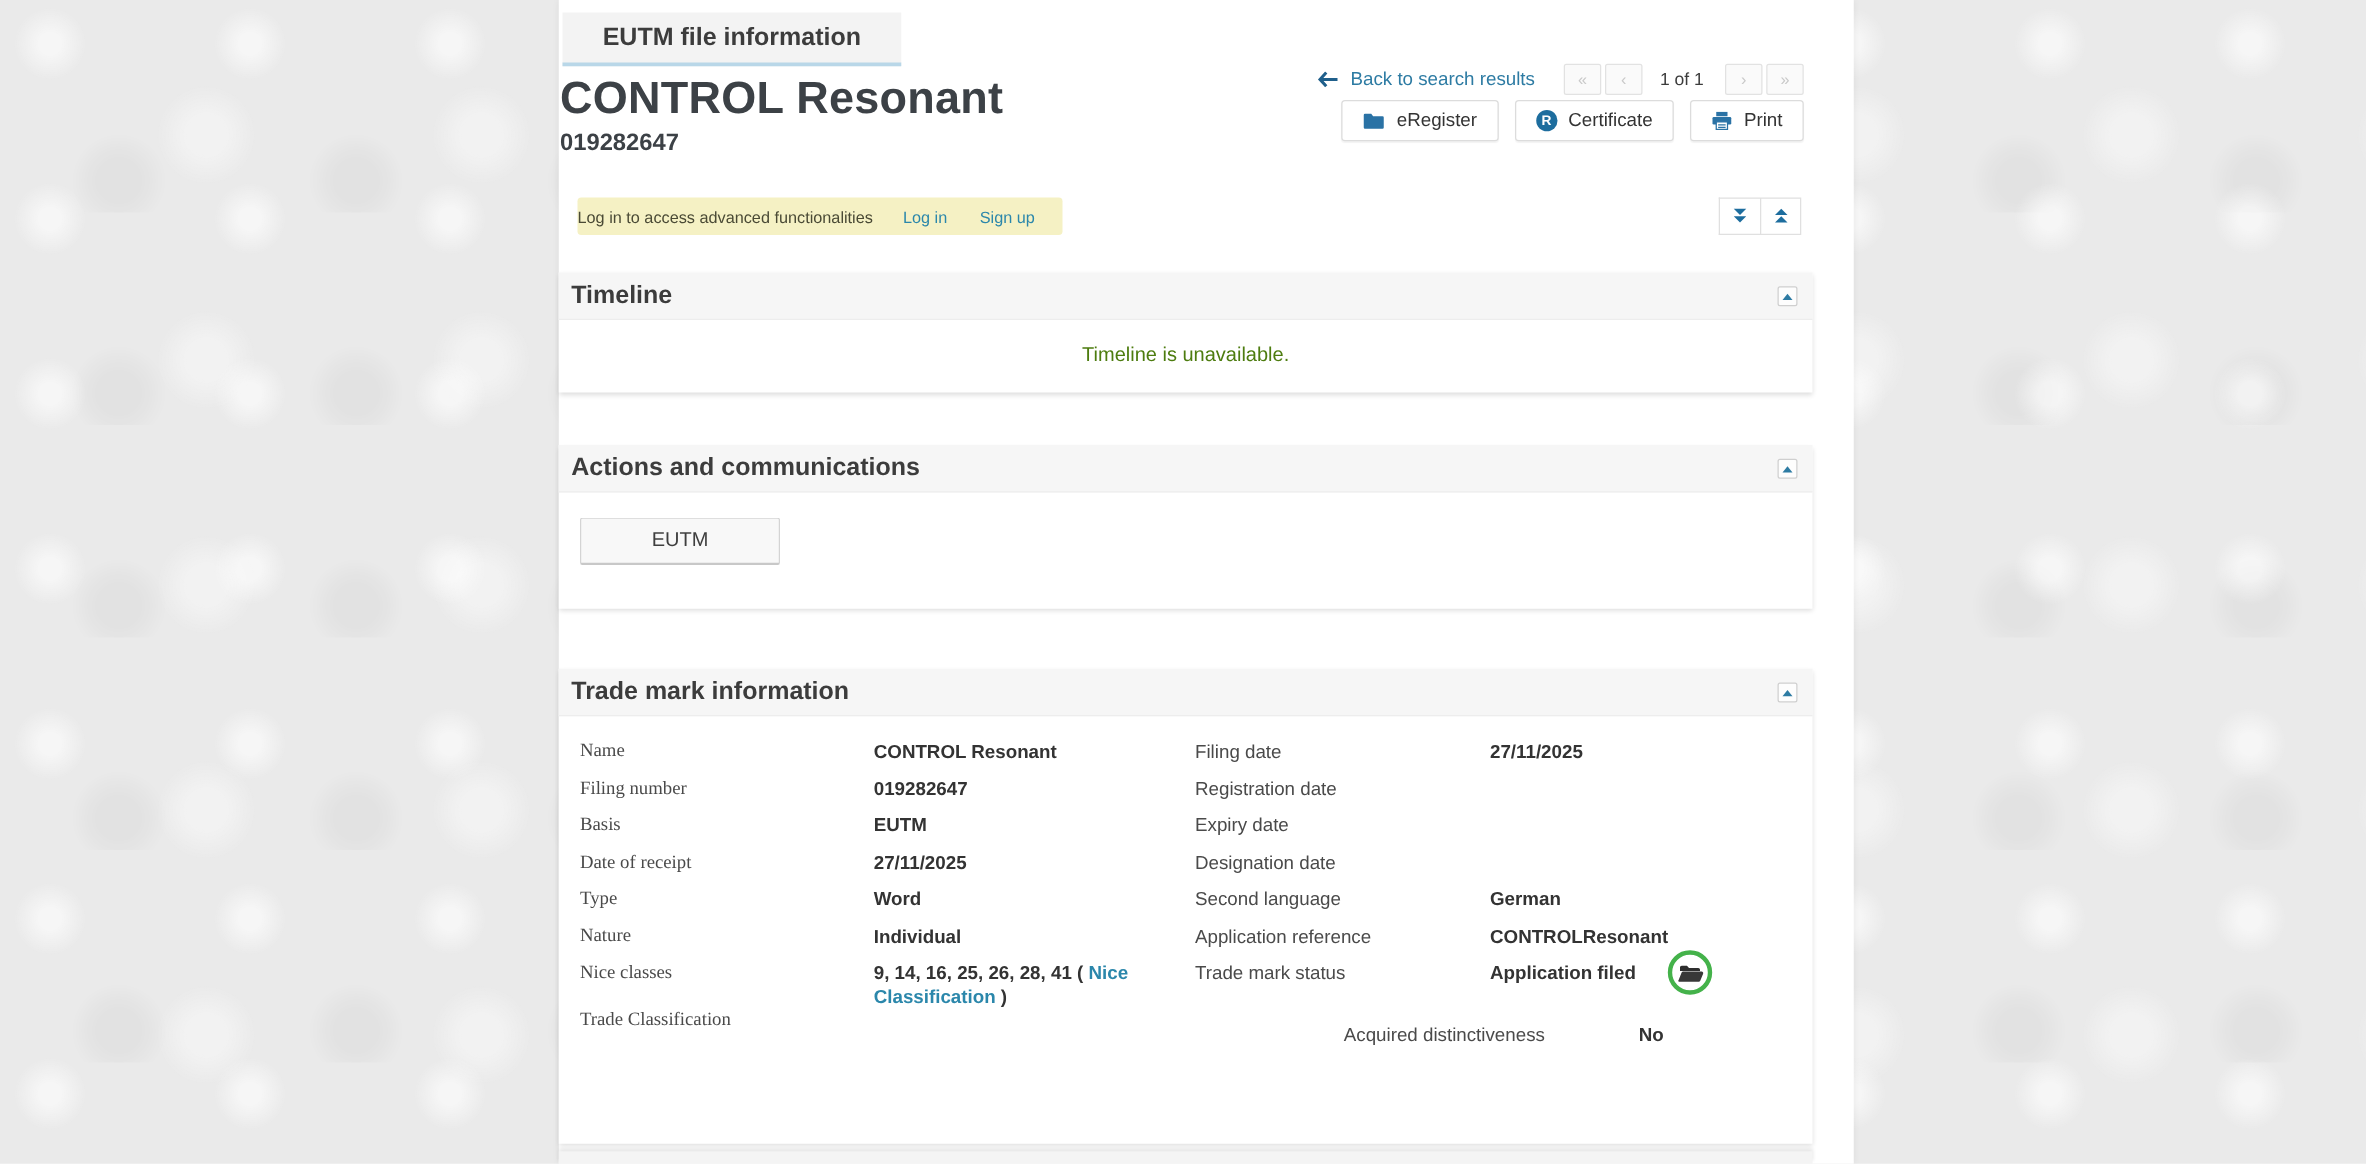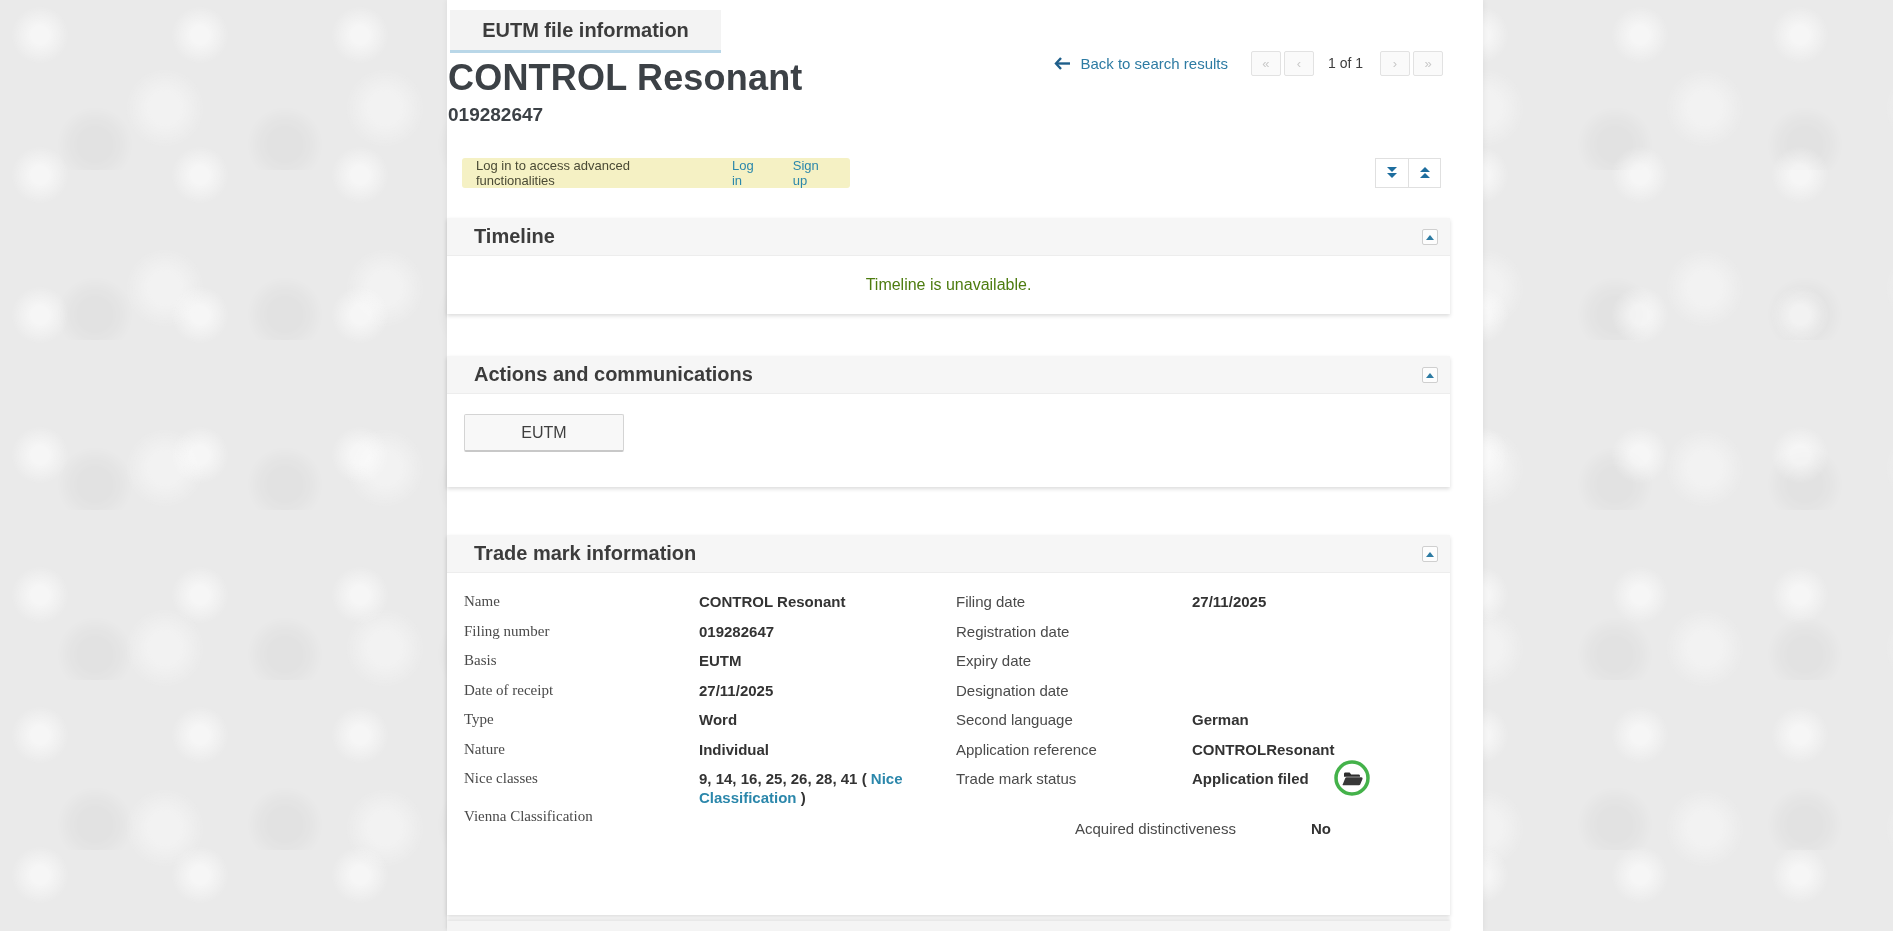--- a/index.html
+++ b/index.html
@@ -51,35 +51,35 @@
     display:flex; align-items:center; gap:9px; font-size:15px; color:#333;
     cursor:pointer;
   }
   .circle-r { width:17px; height:17px; border-radius:50%; background:#1d6d9e;
     color:#fff; font-size:11px; font-weight:700; display:flex;
     align-items:center; justify-content:center; }
   
   .login-bar {
     position:absolute; left:15px; top:158px; width:388px; height:30px;
     background:#f5f1c4; border-radius:3px; display:flex; align-items:center;
-    padding:0 14px; font-size:13px; color:#4a4a35;
+    padding:0 0; font-size:13px; color:#4a4a35;
   }
   .login-bar a { color:#2b87ab; text-decoration:none; cursor:pointer; }
   .login-bar .lnk1 { margin-left:24px; }
   .login-bar .lnk2 { margin-left:26px; }
   
   .fold-group { position:absolute; top:158px; right:42px; display:flex; }
   .fold-btn { width:33px; height:30px; background:#fff; border:1px solid #e0e0e0;
     display:flex; align-items:center; justify-content:center; cursor:pointer; }
   .fold-btn:first-child { border-right:none; }
   
   .section { position:absolute; left:0; width:1003px; background:#fff;
     box-shadow:0 2px 4px rgba(0,0,0,.14); }
   .sec-head { height:38px; background:#f6f6f6; border-bottom:1px solid #ededed;
-    display:flex; align-items:center; padding-left:27px; position:relative;
+    display:flex; align-items:center; padding-left:10px; position:relative;
     font-size:20px; font-weight:700; color:#3c3c3c; cursor:pointer; }
   .sec-fold { position:absolute; right:12px; top:11px; width:16px; height:16px;
     background:#fdfdfd; border:1px solid #cfcfcf; border-radius:2px;
     display:flex; align-items:center; justify-content:center; cursor:pointer; }
   .tri-up { width:0; height:0; border-left:4px solid transparent;
     border-right:4px solid transparent; border-bottom:5px solid #2d7ba3; }
   .sec-timeline { top:218px; }
   .sec-timeline .sec-body { height:58px; display:flex; align-items:center;
     justify-content:center; font-size:16px; color:#4d7c0f; }
   .sec-actions { top:356px; }
@@ -133,20 +133,42 @@
       <div class="pg-btn">›</div>
       <div class="pg-btn">»</div>
     </div>
   </div>
 
   <div class="title-block">
     <div class="tm-title">CONTROL Resonant</div>
     <div class="tm-number">019282647</div>
   </div>
 
+  <div class="actions-row">
+    <div class="act-btn">
+      <svg width="18" height="14" viewBox="0 0 18 14">
+        <path d="M1 2 a1 1 0 0 1 1 -1 h5 l1.5 2 H16 a1 1 0 0 1 1 1 v8 a1 1 0 0 1 -1 1 H2 a1 1 0 0 1 -1 -1 z" fill="#2a72a5"></path>
+      </svg>
+      <span>eRegister</span>
+    </div>
+    <div class="act-btn">
+      <span class="circle-r">R</span>
+      <span>Certificate</span>
+    </div>
+    <div class="act-btn">
+      <svg width="17" height="15" viewBox="0 0 17 15">
+        <rect x="4" y="0.5" width="9" height="3.5" fill="#2a72a5"></rect>
+        <rect x="1" y="4.5" width="15" height="6" rx="1" fill="#2a72a5"></rect>
+        <rect x="4" y="8.5" width="9" height="6" fill="#ffffff" stroke="#2a72a5"></rect>
+        <line x1="5.5" y1="10.8" x2="11.5" y2="10.8" stroke="#2a72a5"></line>
+        <line x1="5.5" y1="12.8" x2="11.5" y2="12.8" stroke="#2a72a5"></line>
+      </svg>
+      <span>Print</span>
+    </div>
+  </div>
 
   <div class="login-bar">
     <span>Log in to access advanced functionalities</span>
     <a class="lnk1">Log in</a>
     <a class="lnk2">Sign up</a>
   </div>
 
   <div class="fold-group">
     <div class="fold-btn">
       <svg width="14" height="14" viewBox="0 0 14 14">
@@ -218,21 +240,21 @@
         </div>
         <div class="tm-row">
           <span class="tm-lbl">Nature</span>
           <span class="tm-val">Individual</span>
         </div>
         <div class="tm-row">
           <span class="tm-lbl">Nice classes</span>
           <span class="tm-val"><span>9, 14, 16, 25, 26, 28, 41 ( </span><a class="nice-link">Nice Classification</a><span> )</span></span>
         </div>
         <div class="tm-row">
-          <span class="tm-lbl">Vienna Classification</span>
+          <span class="tm-lbl">Trade Classification</span>
           <span class="tm-val"></span>
         </div>
       </div>
 
       <div class="tm-col-right">
         <div class="tm-row">
           <span class="tm-lbl">Filing date</span>
           <span class="tm-val">27/11/2025</span>
         </div>
         <div class="tm-row">

